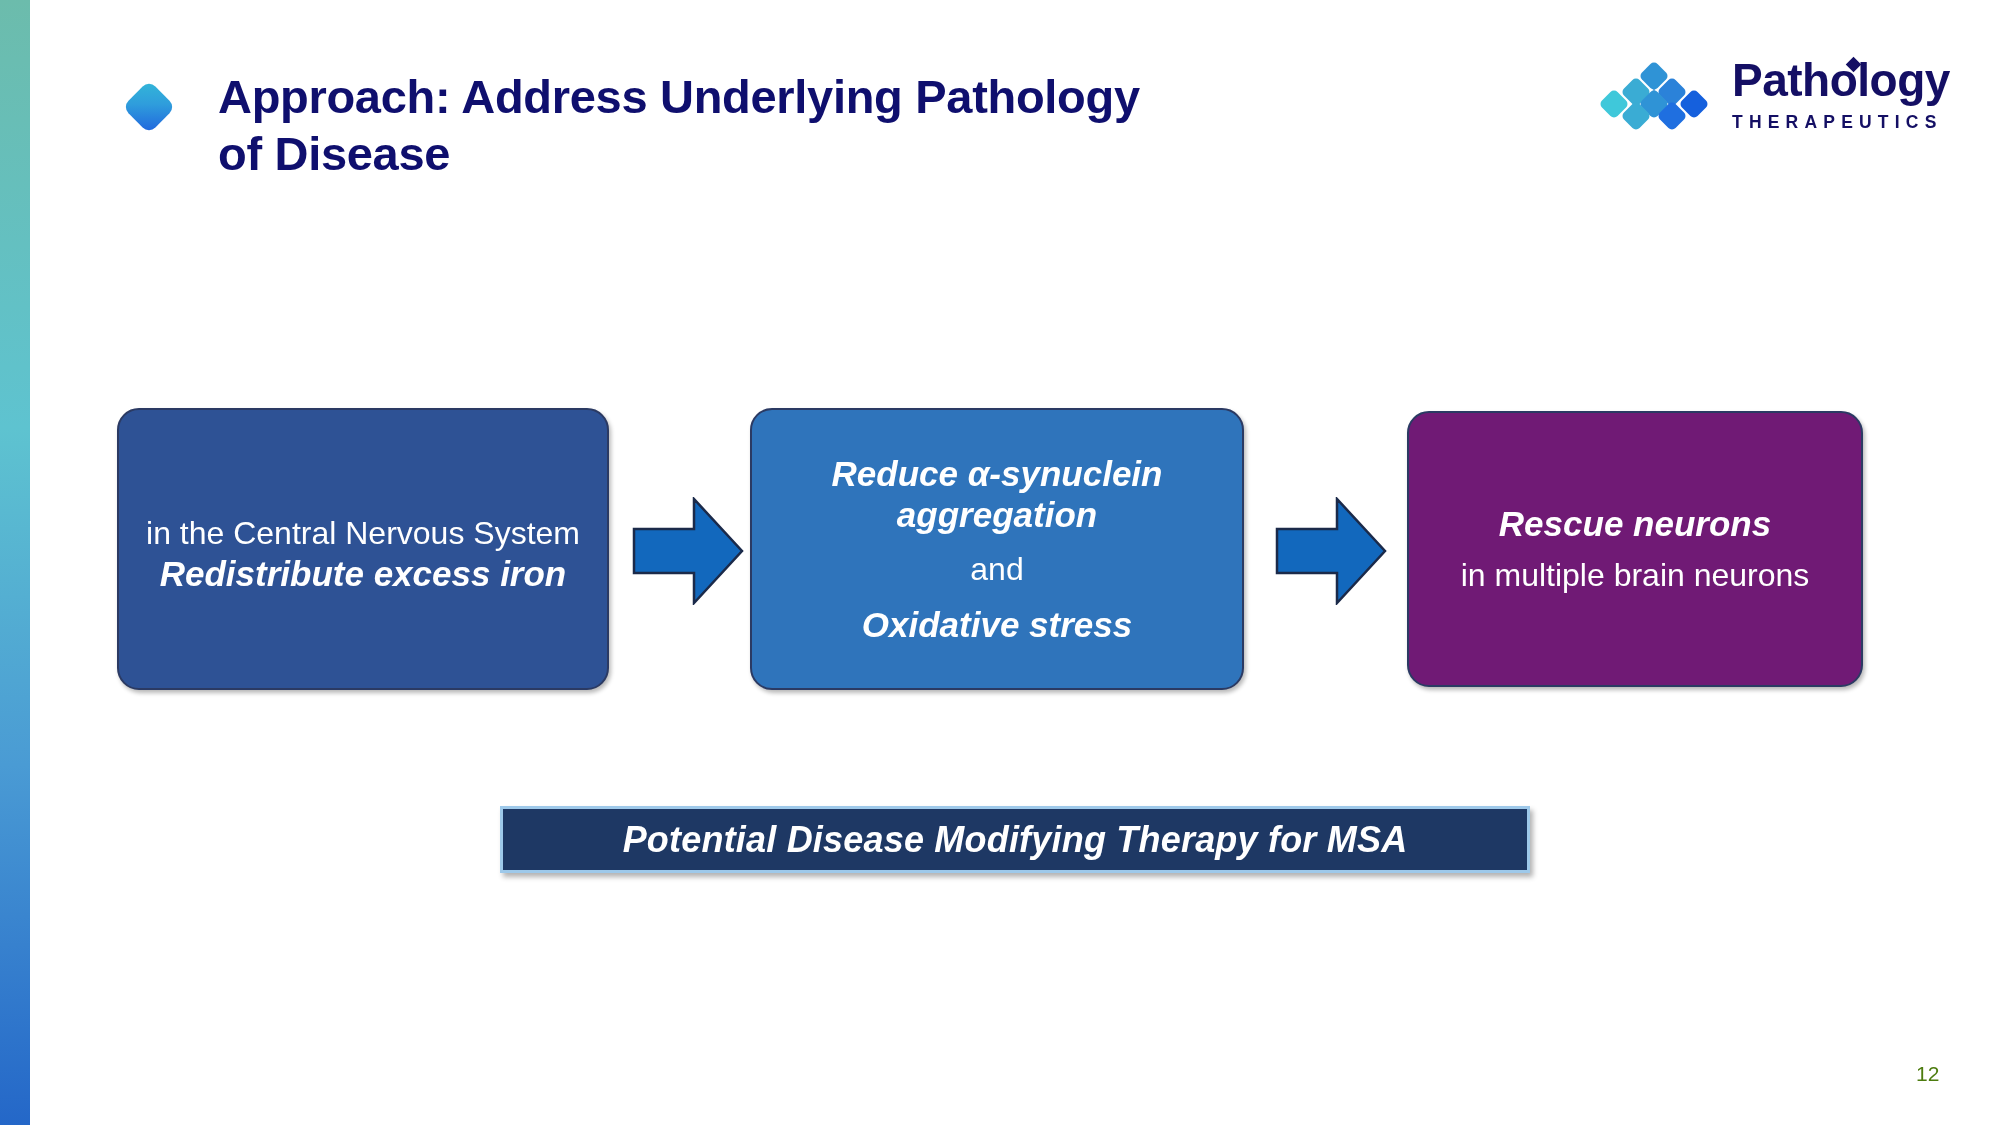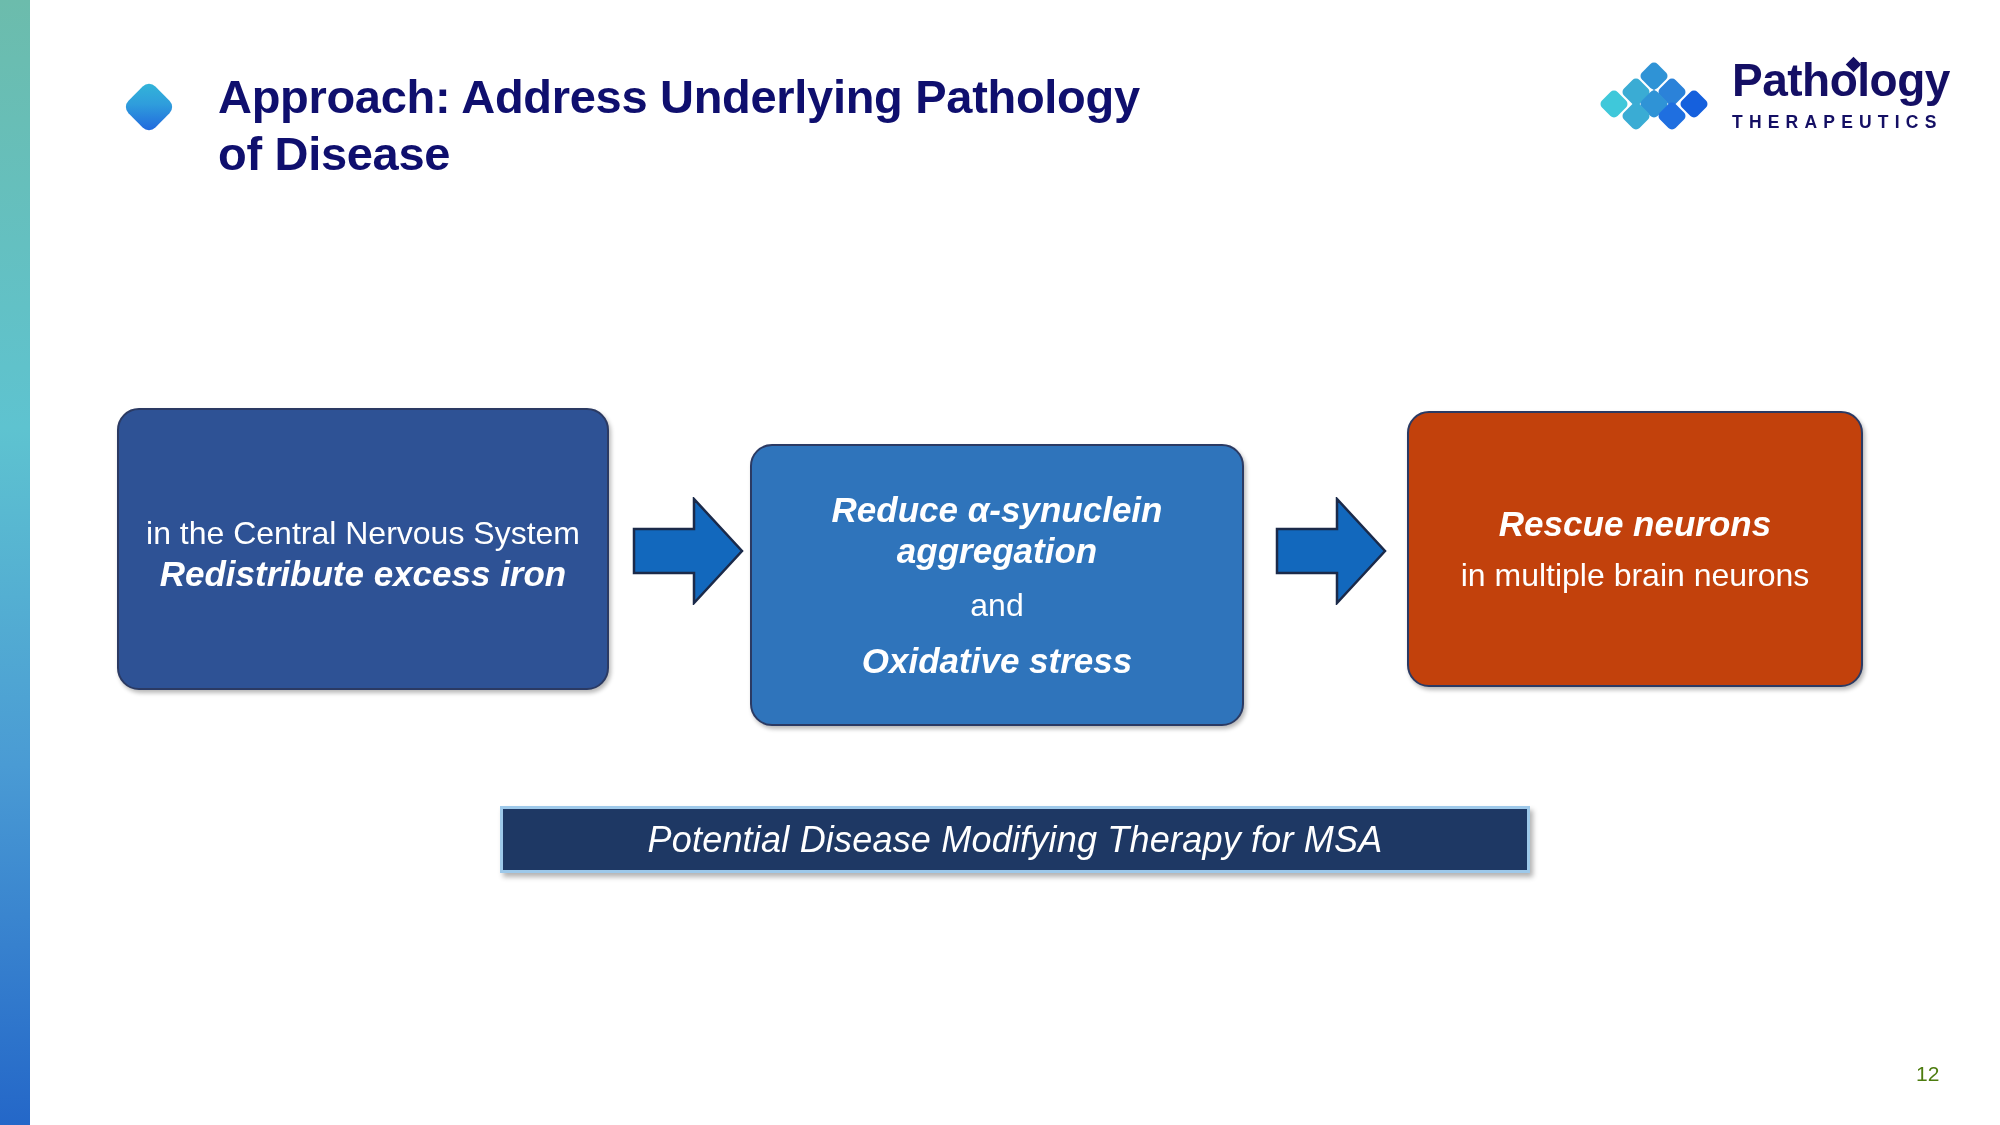--- a/index.html
+++ b/index.html
@@ -127,26 +127,25 @@
 
   #flow-box-1 {
     left: 117px; top: 408px;
     width: 492px; height: 282px;
     background: #2e5295;
   }
   #flow-box-2 {
     left: 750px; top: 408px;
     width: 494px; height: 282px;
     background: #2f74bb;
-    margin-top: 36px;
   }
   #flow-box-3 {
     left: 1407px; top: 411px;
     width: 456px; height: 276px;
-    background: #c2410c;
+    background: #701a75;
   }
 
   .box-line {
     line-height: 1.18;
   }
   .box-line.em {
     font-style: italic;
     font-weight: bold;
     font-size: 35px;
   }
@@ -179,21 +178,21 @@
     height: 67px;
     background: #1e3864;
     border: 3px solid #9ec9ea;
     display: flex;
     align-items: center;
     justify-content: center;
     box-shadow: 3px 4px 5px rgba(0,0,0,0.3);
   }
   #summary-banner-text {
     font-size: 36px;
-    font-weight: normal;
+    font-weight: bold;
     font-style: italic;
     color: #ffffff;
     letter-spacing: 0.2px;
   }
 
   
   #page-number {
     position: absolute;
     left: 1916px;
     top: 1062px;

